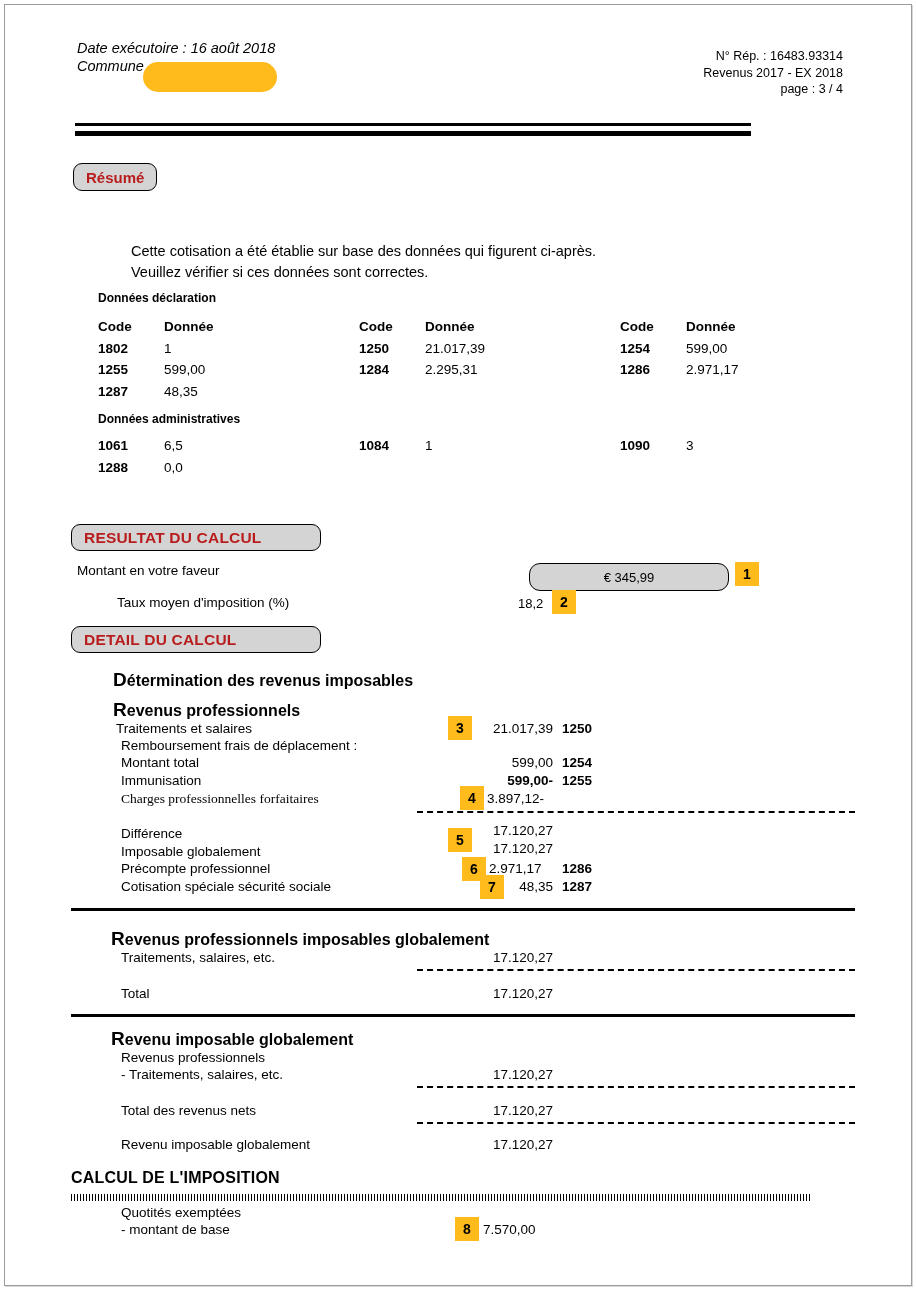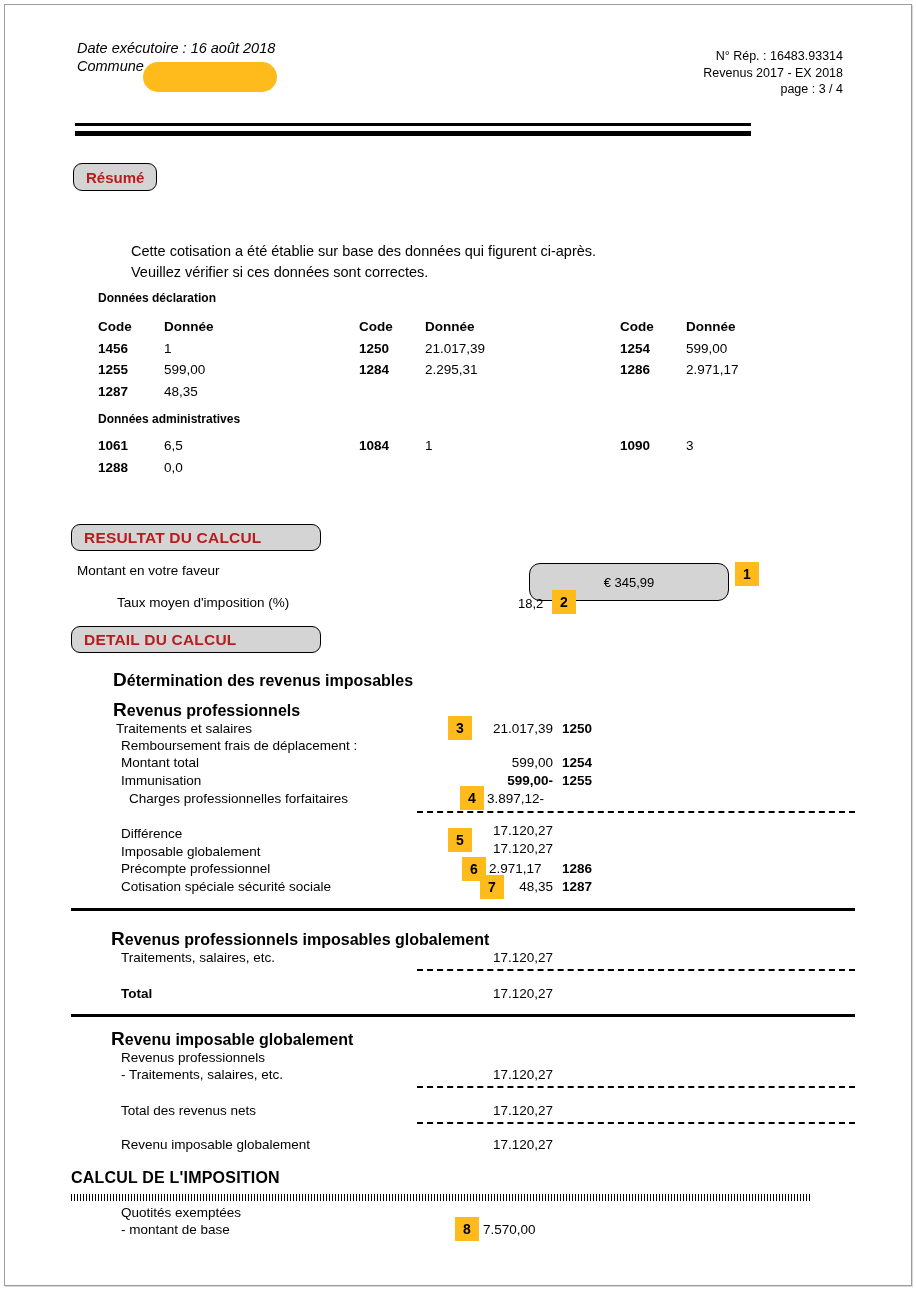--- a/index.html
+++ b/index.html
@@ -121,21 +121,21 @@
   .lbl-montant {
     left: 72px; top: 558px;
     font-size: 13.5px;
   }
   .lbl-taux {
     left: 112px; top: 590px;
     font-size: 13.5px;
   }
   .amount-box {
     left: 524px; top: 558px;
-    width: 200px; height: 38px;
+    width: 200px; height: 28px;
     border: 1px solid #000;
     border-radius: 11px;
     background: #d4d4d4;
     font-size: 13px;
     display: flex;
     align-items: center;
     justify-content: center;
   }
   .taux-val {
     left: 513px; top: 591px;
@@ -230,21 +230,21 @@
     <tbody>
           <tr>
       <td class="code colhead">Code</td>
       <td class="val colhead">Donnée</td>
       <td class="code colhead">Code</td>
       <td class="val colhead">Donnée</td>
       <td class="code colhead">Code</td>
       <td class="val colhead">Donnée</td>
     </tr>
     <tr>
-      <td class="code">1456</td>
+      <td class="code">1802</td>
       <td class="val">1</td>
       <td class="code">1250</td>
       <td class="val">21.017,39</td>
       <td class="code">1254</td>
       <td class="val">599,00</td>
     </tr>
     <tr>
       <td class="code">1255</td>
       <td class="val">599,00</td>
       <td class="code">1284</td>
@@ -314,21 +314,21 @@
   <div class="lbl" style="left:116px; top:733px;">Remboursement frais de déplacement :</div>
 
   <div class="lbl" style="left:116px; top:750px;">Montant total</div>
   <div class="num" style="left:404px; top:750px; width:144px;">599,00</div>
   <div class="code-r" style="left:557px; top:750px;">1254</div>
 
   <div class="lbl" style="left:116px; top:768px;">Immunisation</div>
   <div class="num" style="left:404px; top:768px; width:144px;font-weight:bold;">599,00-</div>
   <div class="code-r" style="left:557px; top:768px;">1255</div>
 
-  <div class="lbl" style="left:124px; top:786px;">Charges professionnelles forfaitaires</div>
+  <div class="lbl" style="left:116px; top:786px;font-family:Liberation Serif, serif;">Charges professionnelles forfaitaires</div>
   <div class="abs badge" style="left:455px; top:781px;">4</div>
   <div class="num" style="left:416px; top:786px; width:144px; text-align:left; padding-left:66px;">3.897,12-</div>
 
   <div class="dashed" style="left:412px; top:806px; width:438px;"></div>
 
   <div class="lbl" style="left:116px; top:821px;">Différence</div>
   <div class="abs badge" style="left:443px; top:823px;">5</div>
   <div class="num" style="left:404px; top:818px; width:144px;">17.120,27</div>
 
   <div class="lbl" style="left:116px; top:839px;">Imposable globalement</div>
@@ -347,21 +347,21 @@
   <div class="rule-blk" style="top:903px;"></div>
 
   <div class="abs dropcap h-revprofglob">
     <span class="big">R</span><span class="rest">evenus professionnels imposables globalement</span>
   </div>
 
   <div class="lbl" style="left:116px; top:945px;">Traitements, salaires, etc.</div>
   <div class="num" style="left:404px; top:945px; width:144px;">17.120,27</div>
   <div class="dashed" style="left:412px; top:964px; width:438px;"></div>
 
-  <div class="lbl" style="left:116px; top:981px;font-weight:bold;">Total</div>
+  <div class="lbl" style="left:116px; top:981px;">Total</div>
   <div class="num" style="left:404px; top:981px; width:144px;">17.120,27</div>
 
   <div class="rule-blk" style="top:1009px;"></div>
 
   <div class="abs dropcap h-revimpglob">
     <span class="big">R</span><span class="rest">evenu imposable globalement</span>
   </div>
 
   <div class="lbl" style="left:116px; top:1045px;">Revenus professionnels</div>
 

